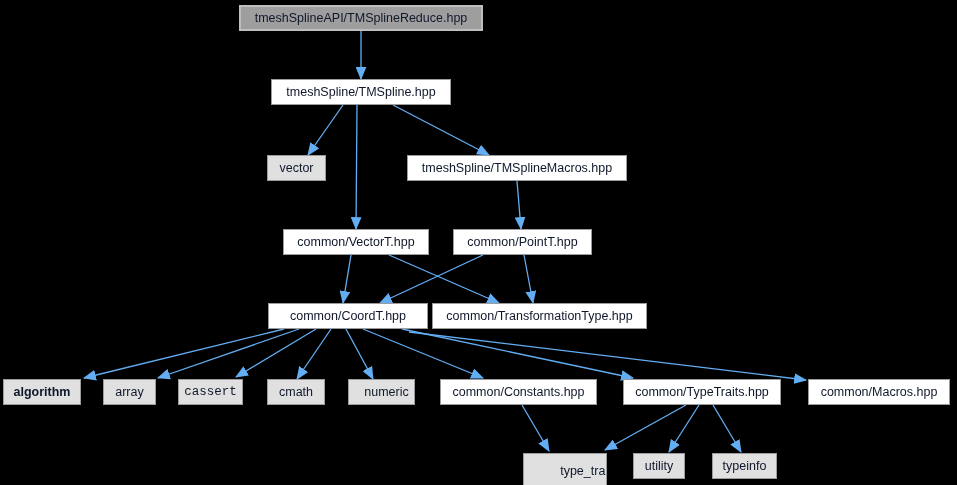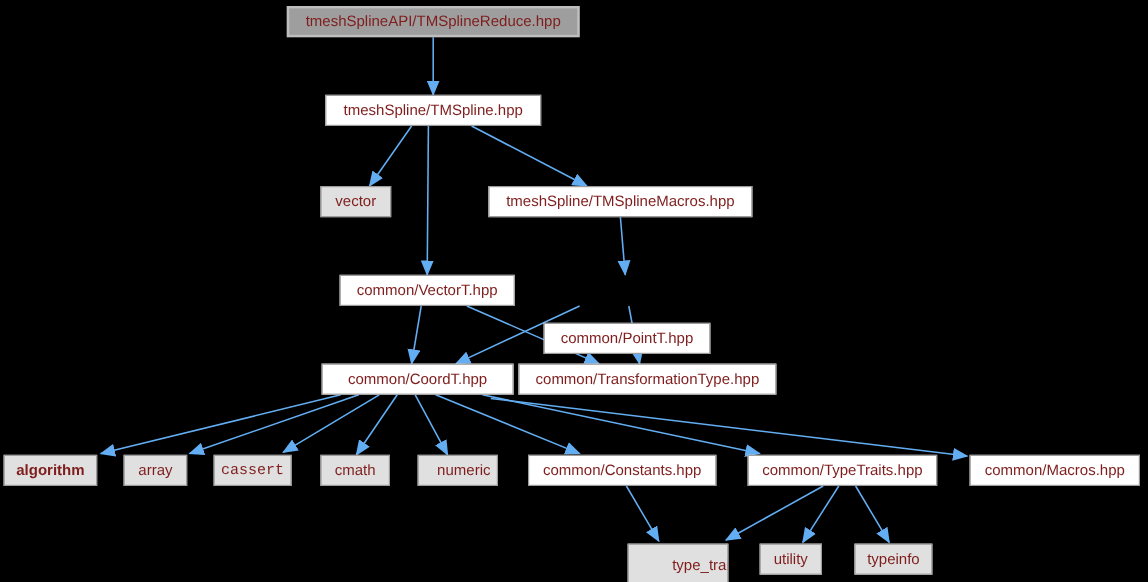--- a/index.html
+++ b/index.html
@@ -10,21 +10,21 @@
     overflow:hidden;
     font-family:"Liberation Sans", sans-serif;
   }
   #edge-layer{position:absolute;left:0;top:0;z-index:1;}
   #node-layer{position:absolute;left:0;top:0;width:100%;height:100%;z-index:2;}
   .node{
     position:absolute;
     box-sizing:border-box;
     display:flex;align-items:center;justify-content:center;
     font-size:12.5px;line-height:1;
-    color:#7f1d1d;
+    color:#0f172a;
     background:#fff;
     border:1px solid #9c9c9c;
     white-space:nowrap;
     overflow:hidden;
   }
   .node.system{background:#e0e0e0;}
   .node.root{background:#9e9e9e;border:2px solid #bebebe;}
 </style>
 </head>
 <body>
@@ -59,21 +59,21 @@
         <line x1="699" y1="405" x2="669" y2="452" stroke="#63aef3" stroke-width="1.3" marker-end="url(#arrowhead)"></line>
         <line x1="713" y1="405" x2="741" y2="452" stroke="#63aef3" stroke-width="1.3" marker-end="url(#arrowhead)"></line>
       </g>
   </svg>
   <div id="node-layer">
       <div class="node root" style="left: 239px; top: 5px; width: 244px; height: 26px;">tmeshSplineAPI/TMSplineReduce.hpp</div>
       <div class="node" style="left: 271px; top: 79px; width: 180px; height: 26px;">tmeshSpline/TMSpline.hpp</div>
       <div class="node system" style="left: 267px; top: 155px; width: 59px; height: 26px;">vector</div>
       <div class="node" style="left: 407px; top: 155px; width: 220px; height: 26px;">tmeshSpline/TMSplineMacros.hpp</div>
       <div class="node" style="left: 283px; top: 229px; width: 146px; height: 26px;">common/VectorT.hpp</div>
-      <div class="node" style="left: 453px; top: 229px; width: 139px; height: 26px; margin-top: 40px;">common/PointT.hpp</div>
+      <div class="node" style="left: 453px; top: 229px; width: 139px; height: 26px;">common/PointT.hpp</div>
       <div class="node" style="left: 268px; top: 303px; width: 160px; height: 26px;">common/CoordT.hpp</div>
       <div class="node" style="left: 432px; top: 303px; width: 215px; height: 26px;">common/TransformationType.hpp</div>
       <div class="node system" style="left: 3px; top: 379px; width: 78px; height: 26px; font-weight: bold;">algorithm</div>
       <div class="node system" style="left: 103px; top: 379px; width: 53px; height: 26px;">array</div>
       <div class="node system" style="left: 178px; top: 379px; width: 65px; height: 26px; font-family: Liberation Mono, monospace;">cassert</div>
       <div class="node system" style="left: 267px; top: 379px; width: 58px; height: 26px;">cmath</div>
       <div class="node system" style="left: 348px; top: 379px; width: 67px; height: 26px; padding-left: 10px;">numeric</div>
       <div class="node" style="left: 440px; top: 379px; width: 157px; height: 26px;">common/Constants.hpp</div>
       <div class="node" style="left: 623px; top: 379px; width: 158px; height: 26px;">common/TypeTraits.hpp</div>
       <div class="node" style="left: 808px; top: 379px; width: 142px; height: 26px;">common/Macros.hpp</div>

